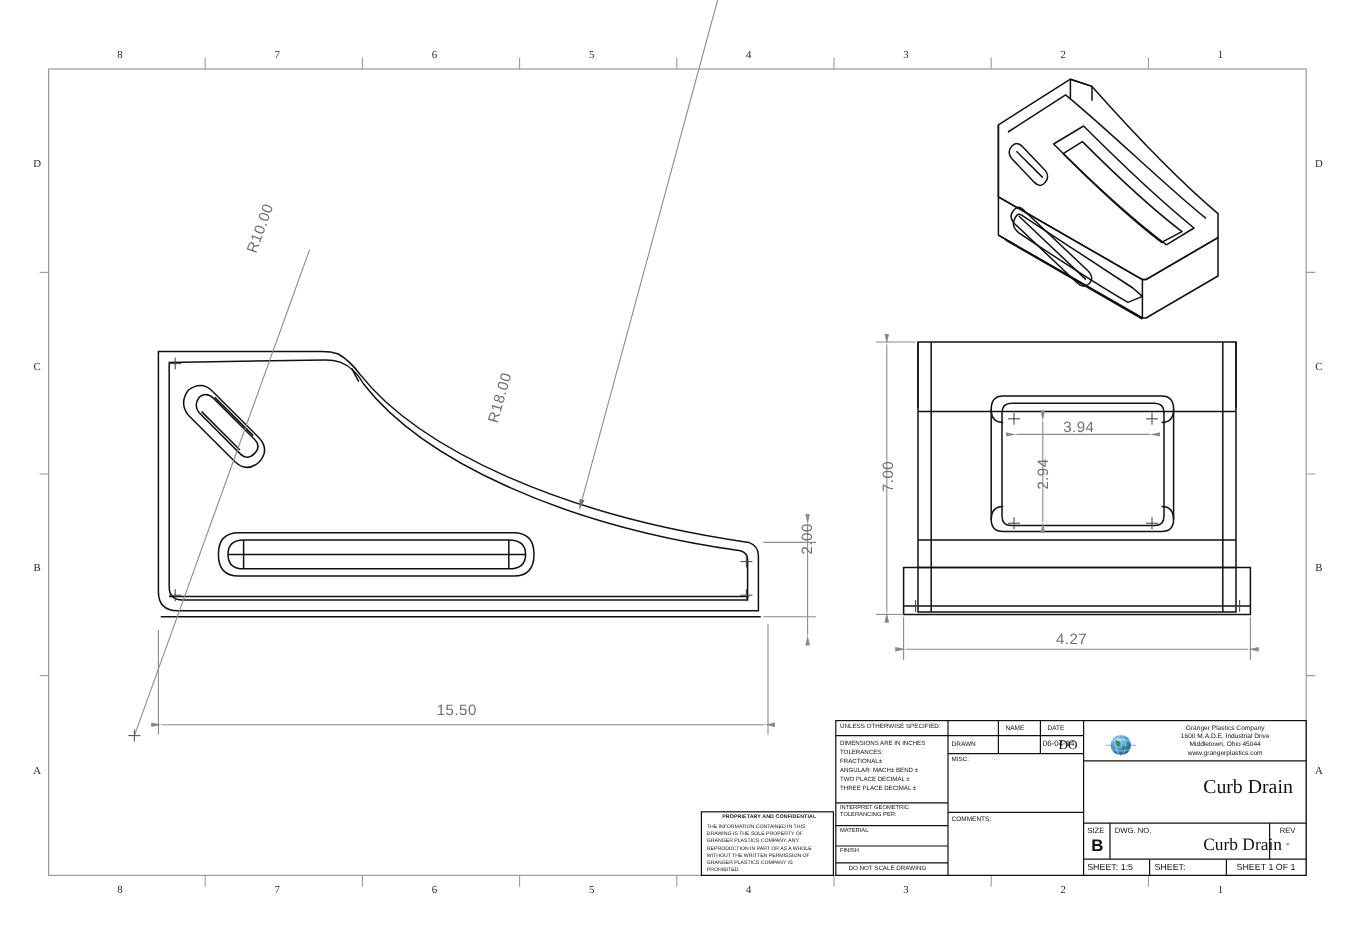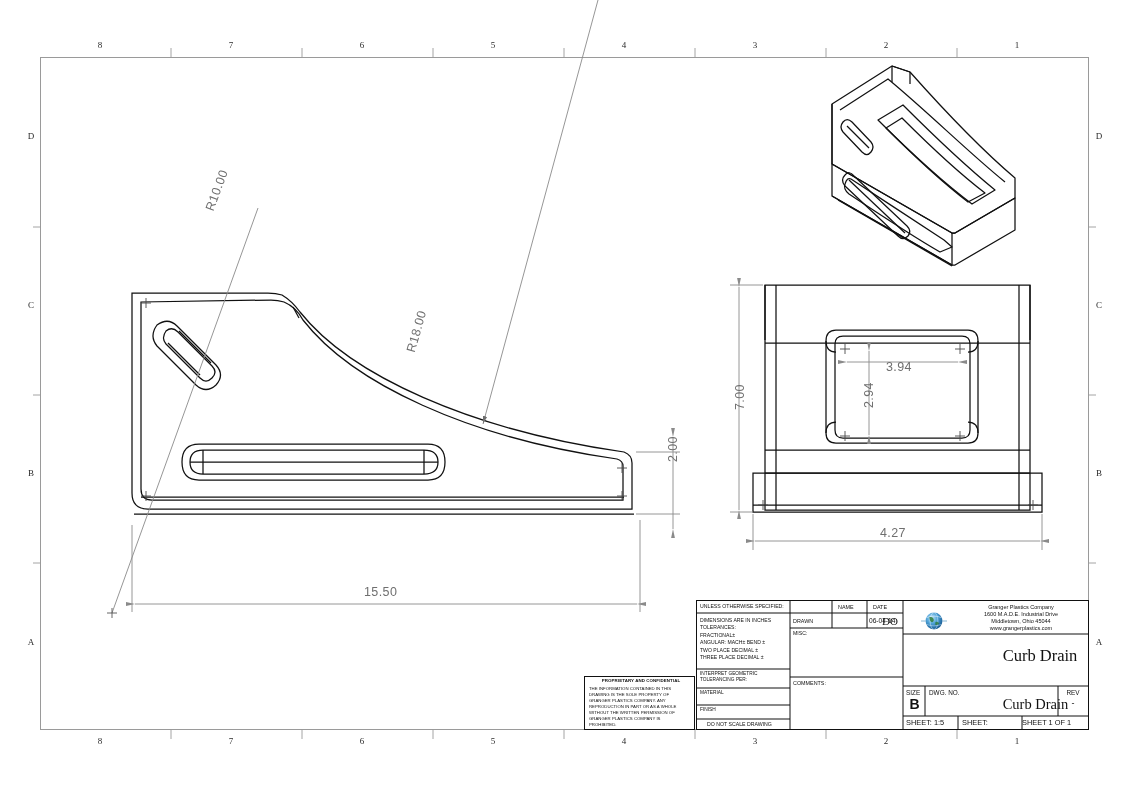--- a/index.html
+++ b/index.html
@@ -371,21 +371,21 @@
       <line x1="869" y1="351" x2="869" y2="435" marker-start="url(#arrowL)" marker-end="url(#arrowR)"></line>
     </g>
   </svg>
 
   <div class="dim-text" style="left:203px;top:208px;transform:rotate(-70deg);transform-origin:left top;">R10.00</div>
   <div class="dim-text" style="left:404px;top:350px;transform:rotate(-74deg);transform-origin:left top;">R18.00</div>
   <div class="dim-text" style="left:364px;top:585px;">15.50</div>
   <div class="dim-text" style="left:666px;top:462px;transform:rotate(-90deg);transform-origin:left top;">2.00</div>
   <div class="dim-text" style="left:733px;top:410px;transform:rotate(-90deg);transform-origin:left top;">7.00</div>
   <div class="dim-text" style="left:880px;top:526px;">4.27</div>
-  <div class="dim-text" style="left:886px;top:349px;margin-top:11px;">3.94</div>
+  <div class="dim-text" style="left:886px;top:349px;">3.94</div>
   <div class="dim-text" style="left:862px;top:408px;transform:rotate(-90deg);transform-origin:left top;">2.94</div>
 
   <svg class="layer">
     <rect x="584.5" y="676.5" width="110" height="53" fill="none" stroke="#111" stroke-width="1"></rect>
   </svg>
   <div class="tb-text" style="left:592px;top:679px;width:98px;font-size:4.4px;font-weight:bold;text-align:center;letter-spacing:0.1px;">PROPRIETARY AND CONFIDENTIAL</div>
   <div class="tb-text" style="left:589px;top:686px;width:104px;font-size:4.3px;line-height:1.38;">THE INFORMATION CONTAINED IN THIS
 DRAWING IS THE SOLE PROPERTY OF
 GRANGER PLASTICS COMPANY.  ANY
 REPRODUCTION IN PART OR AS A WHOLE
@@ -470,15 +470,15 @@
 
   <div class="tb-text" style="left:906px;top:689px;font-size:6.4px;">SIZE</div>
   <div class="tb-text" style="left:906px;top:697px;width:17px;font-size:14px;font-weight:bold;text-align:center;">B</div>
   <div class="tb-text" style="left:929px;top:689px;font-size:6.4px;">DWG. NO.</div>
   <div class="tb-text serif" style="left:925px;top:696px;width:133px;font-size:14.5px;text-align:center;">Curb Drain</div>
   <div class="tb-text" style="left:1058px;top:689px;width:30px;font-size:6.4px;text-align:center;">REV</div>
   <div class="tb-text" style="left:1058px;top:698px;width:30px;font-size:9px;text-align:center;">-</div>
 
   <div class="tb-text" style="left:906px;top:719px;font-size:7.4px;">SHEET: 1:5</div>
   <div class="tb-text" style="left:962px;top:719px;font-size:7.4px;">SHEET:</div>
-  <div class="tb-text" style="left:1022px;top:719px;width:66px;font-size:7.4px;text-align:left;">SHEET 1 OF 1</div>
+  <div class="tb-text" style="left:1022px;top:719px;width:66px;font-size:7.4px;text-align:center;">SHEET 1 OF 1</div>
 
 </div>
 
 </body></html>

